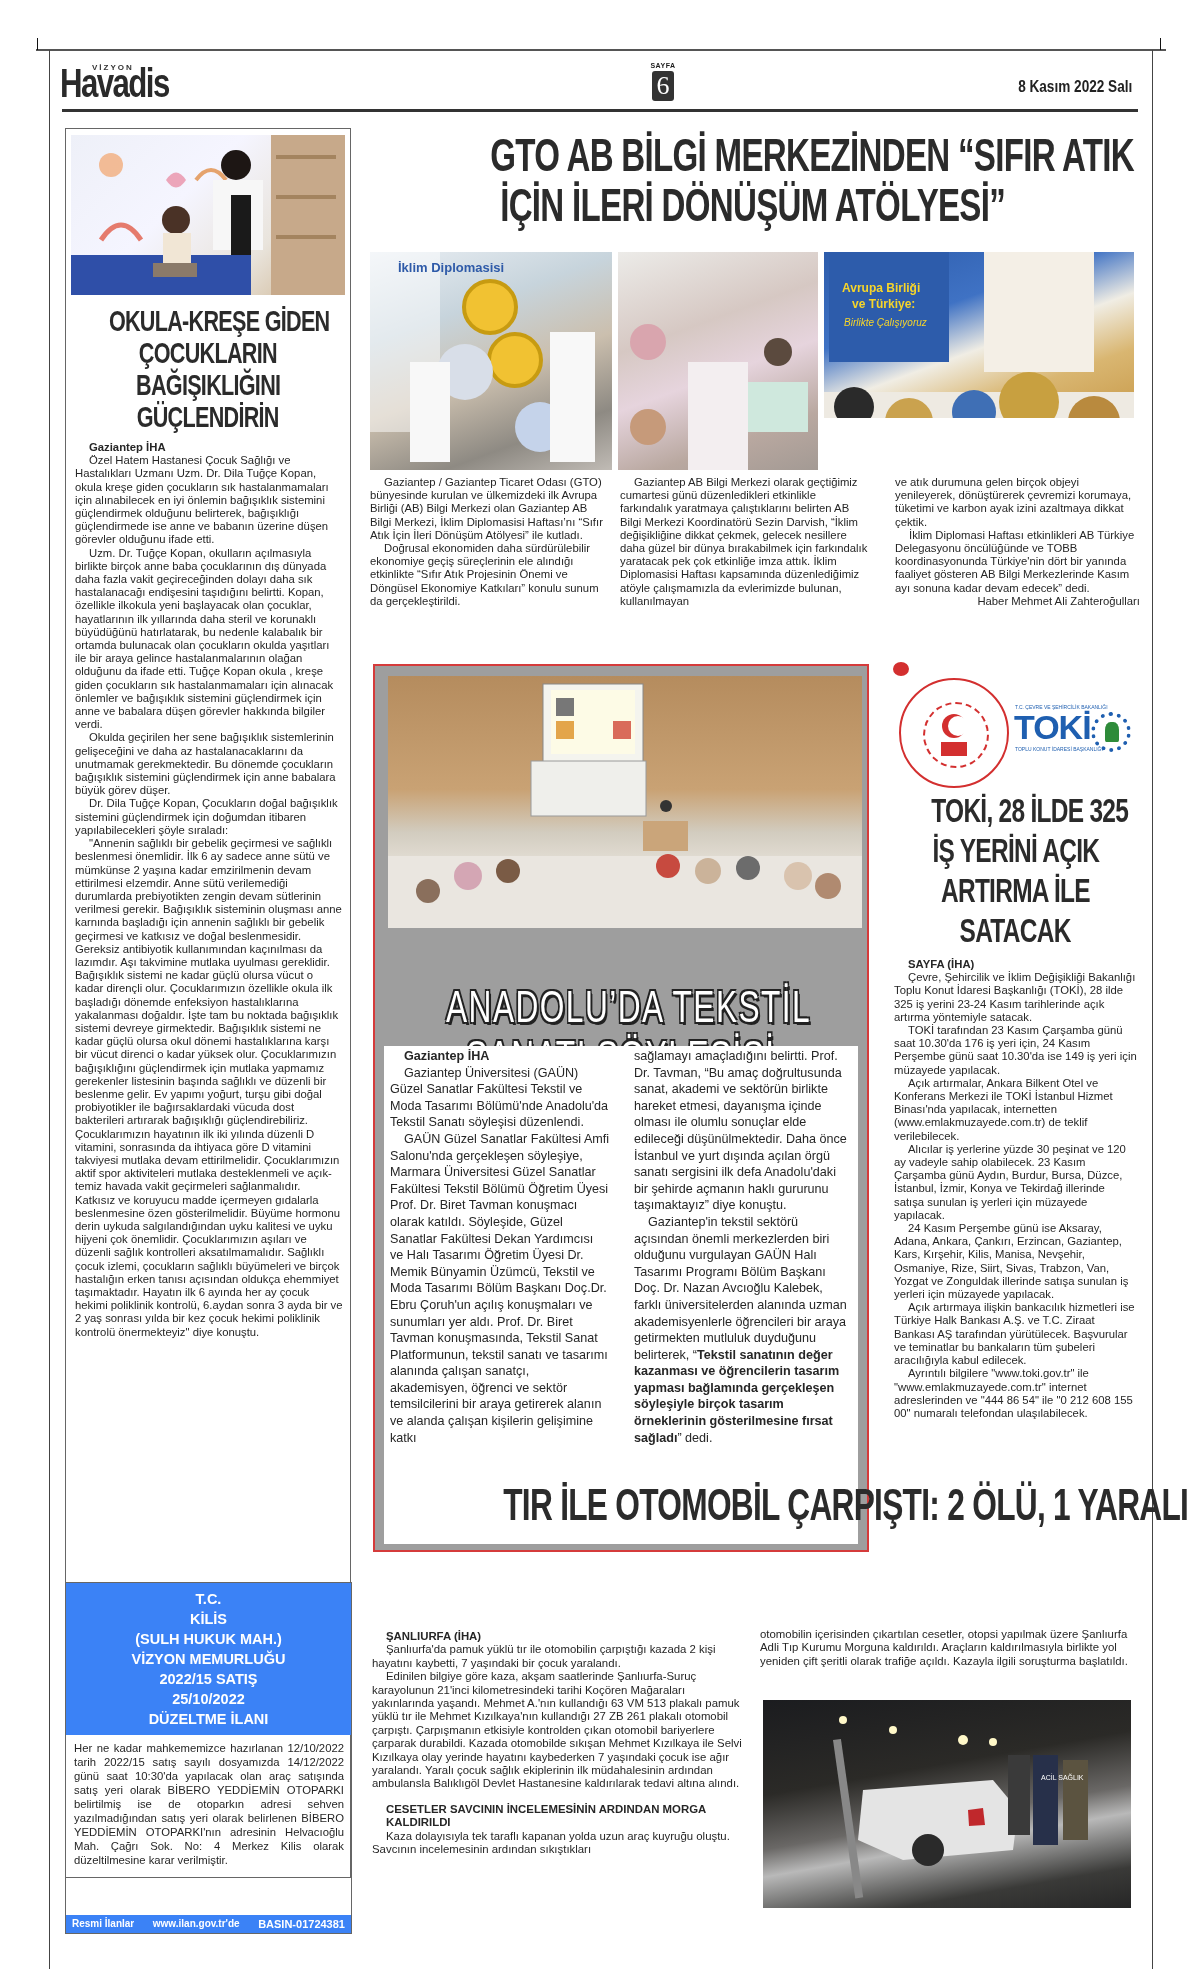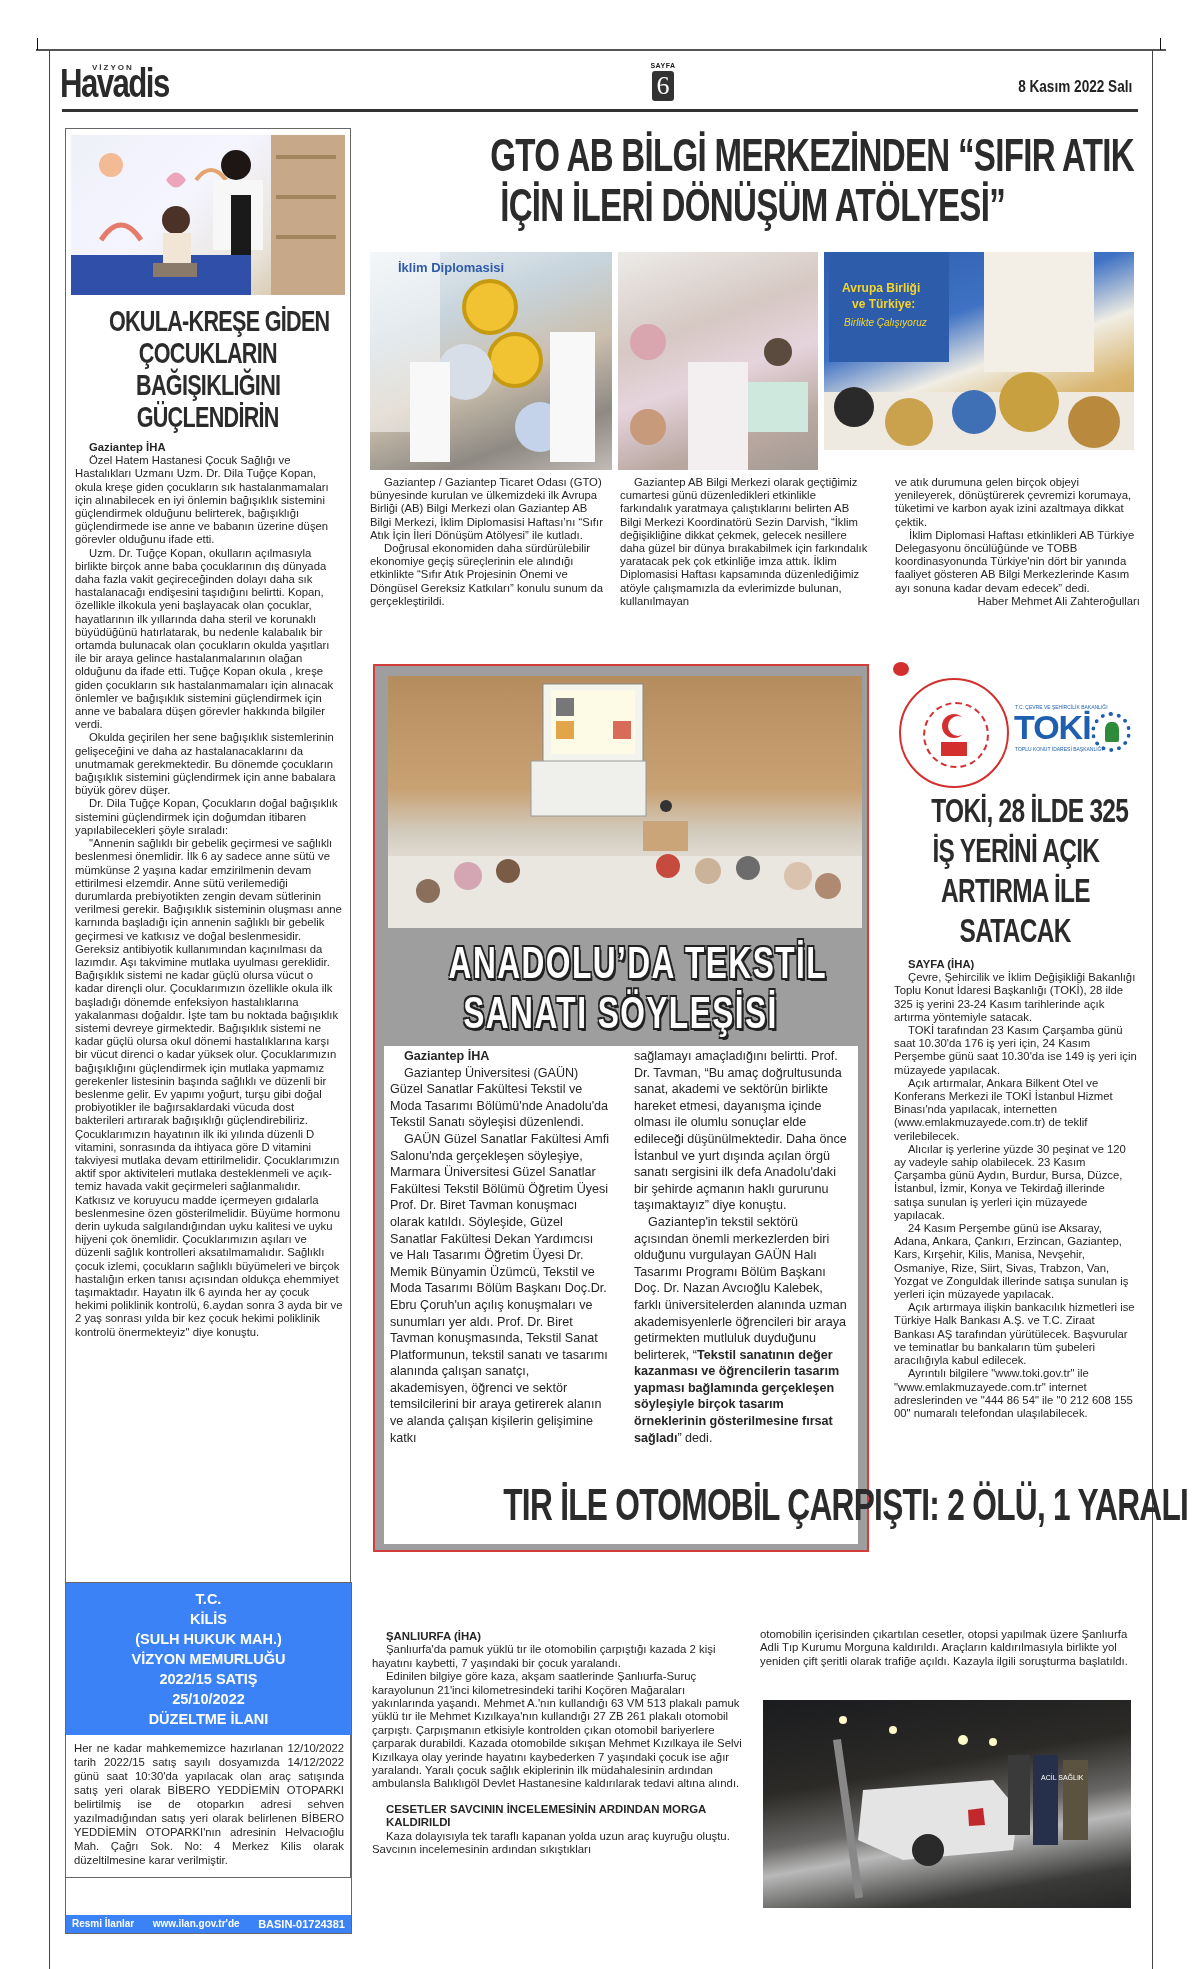--- a/index.html
+++ b/index.html
@@ -31,21 +31,21 @@
   .ph-child { background: linear-gradient(135deg, #eef0f8 0%, #f5f5ff 40%, #e9e4dc 70%, #c9ad86 100%); }
   .ph-workshop1 { background: linear-gradient(160deg, #e9eef3 0%, #c7d4dc 30%, #cbbfae 55%, #8e8a83 80%, #c0bbb5 100%); }
   .ph-workshop2 { background: linear-gradient(160deg, #ecebe8 0%, #d6c8c3 35%, #e6d4dd 55%, #b9a8a0 80%, #a39a94 100%); }
   .ph-workshop3 { background: linear-gradient(160deg, #2d5cab 0%, #3f72c4 35%, #f0ede4 55%, #d9b671 75%, #c89a4a 100%); }
   .ph-classroom { background: linear-gradient(180deg, #b58c5e 0%, #c9a274 45%, #d2ccbf 62%, #ece7e0 80%, #cfc8bf 100%); }
   .ph-crash { background: linear-gradient(170deg, #1b1c1f 0%, #2b2a27 35%, #6a6866 55%, #b9b9b9 65%, #3a3a38 85%, #262626 100%); }
 
   .dark-head { position: absolute; background: #3b82f6; color: #fff; text-align: center; font-weight: bold; }
   .white-box { position: absolute; border: 1px solid #666; }
   .red-frame { position: absolute; border: 2px solid #d53b3b; background: #9e9e9e; }
-  .outline-title { color: #fff; font-weight: bold; text-align: center; text-shadow: -2px -2px 0 #222, 2px -2px 0 #222, -2px 2px 0 #222, 2px 2px 0 #222, 3px 3px 0 #222; letter-spacing: 2px; }
+  .outline-title { color: #fff; font-weight: normal; text-align: center; text-shadow: -2px -2px 0 #222, 2px -2px 0 #222, -2px 2px 0 #222, 2px 2px 0 #222, 3px 3px 0 #222; letter-spacing: 2px; margin-top: 44px; }
 
   
   .toki-seal { position: absolute; width: 110px; height: 110px; border-radius: 50%; border: 2px solid #d32f2f; }
   .toki-seal::after { content: ""; position: absolute; left: 22px; top: 22px; width: 62px; height: 62px; border-radius: 50%; border: 2px dashed #d32f2f; }
   .toki-text { position: absolute; font-family: "Liberation Sans", sans-serif; font-weight: bold; color: #1f5fb0; }
   .tree-logo { position: absolute; width: 40px; height: 40px; border-radius: 50%; border: 4px dotted #1f5fb0; }
   .tree-logo::after { content: ""; position: absolute; left: 10px; top: 6px; width: 14px; height: 20px; background: #2e8b3a; border-radius: 40% 40% 10% 10%; }
 </style>
 </head>
 <body>
@@ -122,38 +122,38 @@
 </div>
 <div class="img ph-workshop2" style="left:618px;top:252px;width:200px;height:218px;" title="Atölye çalışması masası">
   <svg width="200" height="218">
     <rect x="70" y="110" width="60" height="108" fill="#f3eef0"></rect>
     <rect x="130" y="130" width="60" height="50" fill="#cfe8dd"></rect>
     <circle cx="30" cy="90" r="18" fill="#d9a5ae"></circle>
     <circle cx="30" cy="175" r="18" fill="#c69a7a"></circle>
     <circle cx="160" cy="100" r="14" fill="#5b4a3e"></circle>
   </svg>
 </div>
-<div class="img ph-workshop3" style="left:824px;top:252px;width:310px;height:198px;" title="Sergilenen tabaklar">
+<div class="img ph-workshop3" style="left:824px;top:252px;width:310px;height:166px;" title="Sergilenen tabaklar">
   <svg width="310" height="218">
     <rect x="5" y="0" width="120" height="110" fill="#2d5cab"></rect>
     <text x="18" y="40" font-size="12" font-weight="bold" fill="#f6d52a" font-family="Liberation Sans, sans-serif">Avrupa Birliği</text>
     <text x="28" y="56" font-size="12" font-weight="bold" fill="#f6d52a" font-family="Liberation Sans, sans-serif">ve Türkiye:</text>
     <text x="20" y="74" font-size="10" fill="#f6d52a" font-style="italic" font-family="Liberation Sans, sans-serif">Birlikte Çalışıyoruz</text>
     <rect x="160" y="0" width="110" height="120" fill="#f4efe6"></rect>
     <rect x="0" y="140" width="310" height="78" fill="#eeeae2"></rect>
     <circle cx="30" cy="155" r="20" fill="#2a2a2a"></circle>
     <circle cx="85" cy="170" r="24" fill="#caa24e"></circle>
     <circle cx="150" cy="160" r="22" fill="#3f6fb5"></circle>
     <circle cx="205" cy="150" r="30" fill="#c8a040"></circle>
     <circle cx="270" cy="170" r="26" fill="#b98a3e"></circle>
   </svg>
 </div>
 <div class="body-txt" style="position:absolute;left:370px;top:476px;width:240px;">
   <p>Gaziantep / Gaziantep Ticaret Odası (GTO) bünyesinde kurulan ve ülkemizdeki ilk Avrupa Birliği (AB) Bilgi Merkezi olan Gaziantep AB Bilgi Merkezi, İklim Diplomasisi Haftası’nı “Sıfır Atık İçin İleri Dönüşüm Atölyesi” ile kutladı.</p>
-  <p>Doğrusal ekonomiden daha sürdürülebilir ekonomiye geçiş süreçlerinin ele alındığı etkinlikte “Sıfır Atık Projesinin Önemi ve Döngüsel Gereksiz Katkıları” konulu sunum da gerçekleştirildi.</p>
+  <p>Doğrusal ekonomiden daha sürdürülebilir ekonomiye geçiş süreçlerinin ele alındığı etkinlikte “Sıfır Atık Projesinin Önemi ve Döngüsel Ekonomiye Katkıları” konulu sunum da gerçekleştirildi.</p>
 </div>
 <div class="body-txt" style="position:absolute;left:620px;top:476px;width:250px;">
   <p>Gaziantep AB Bilgi Merkezi olarak geçtiğimiz cumartesi günü düzenledikleri etkinlikle farkındalık yaratmaya çalıştıklarını belirten AB Bilgi Merkezi Koordinatörü Sezin Darvish, “İklim değişikliğine dikkat çekmek, gelecek nesillere daha güzel bir dünya bırakabilmek için farkındalık yaratacak pek çok etkinliğe imza attık. İklim Diplomasisi Haftası kapsamında düzenlediğimiz atöyle çalışmamızla da evlerimizde bulunan, kullanılmayan</p>
 </div>
 <div class="body-txt" style="position:absolute;left:895px;top:476px;width:245px;">
   <p style="text-indent:0">ve atık durumuna gelen birçok objeyi yenileyerek, dönüştürerek çevremizi korumaya, tüketimi ve karbon ayak izini azaltmaya dikkat çektik.</p>
   <p>İklim Diplomasi Haftası etkinlikleri AB Türkiye Delegasyonu öncülüğünde ve TOBB koordinasyonunda Türkiye'nin dört bir yanında faaliyet gösteren AB Bilgi Merkezlerinde Kasım ayı sonuna kadar devam edecek” dedi.</p>
   <p style="text-align:right;text-indent:0">Haber Mehmet Ali Zahteroğulları</p>
 </div>
 

